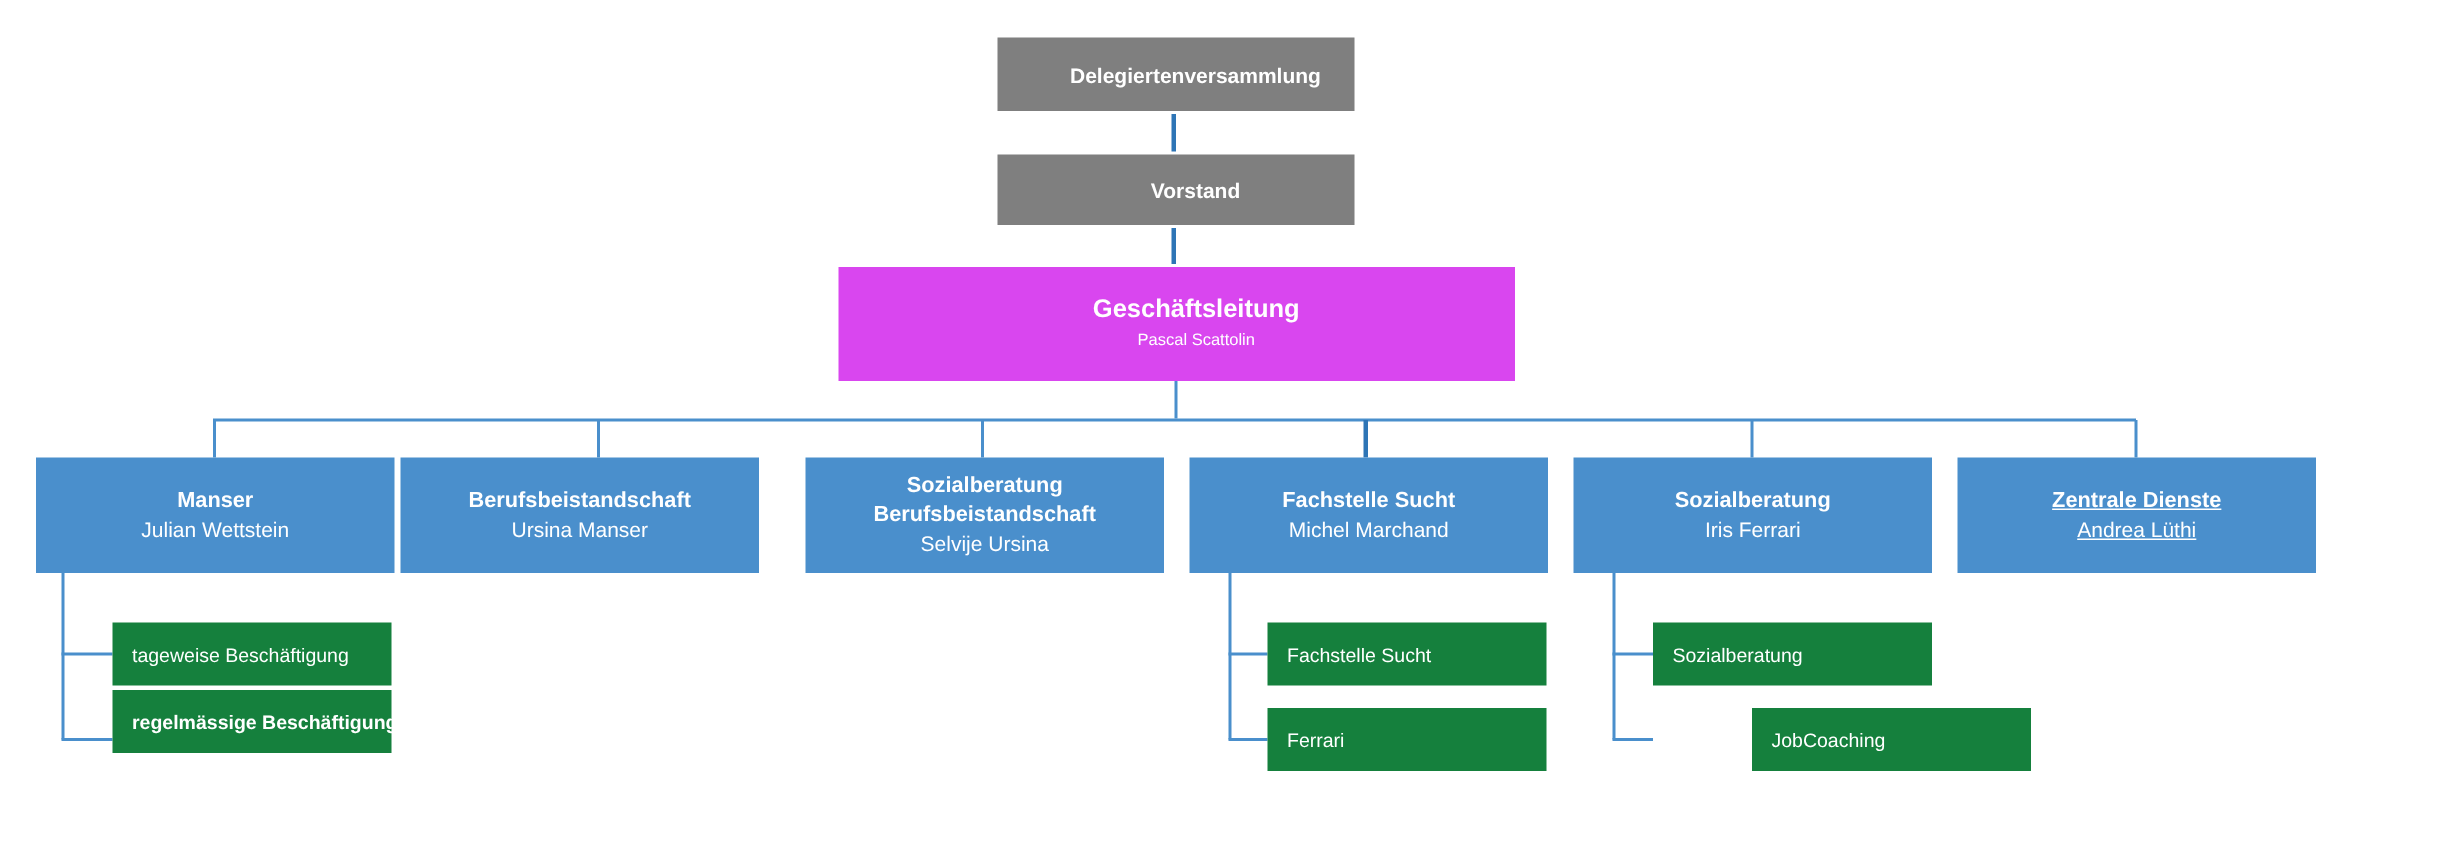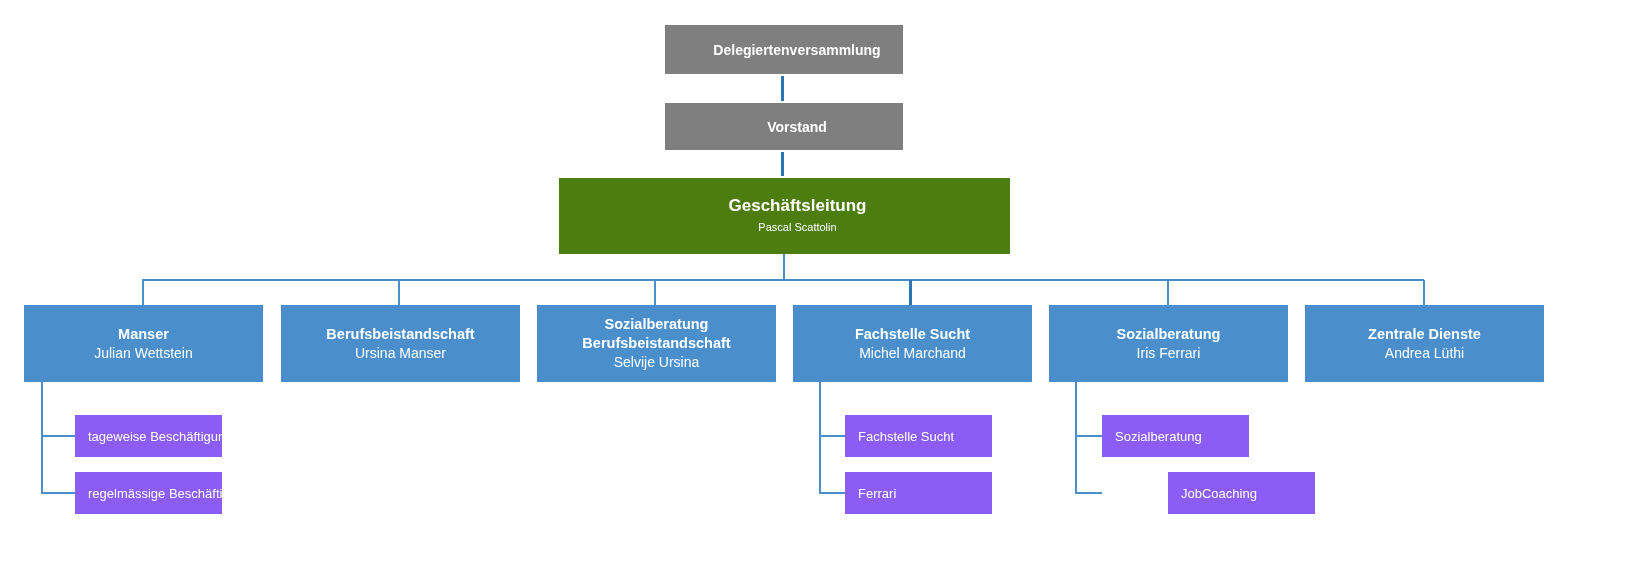--- a/index.html
+++ b/index.html
@@ -27,21 +27,21 @@
     padding-left: 26px;
   }
   .gray-box {
     background: #7f7f7f;
     width: 238px;
     height: 49px;
     font-weight: bold;
     font-size: 14px;
   }
   .mgmt-box {
-    background: #4d7c0f;
+    background: #d946ef;
     left: 559px;
     top: 178px;
     width: 451px;
     height: 76px;
   }
   .mgmt-title {
     font-weight: bold;
     font-size: 17px;
     line-height: 22px;
   }
@@ -61,23 +61,23 @@
     font-size: 14.5px;
     line-height: 19px;
   }
   .dept-person {
     font-size: 14px;
     line-height: 19px;
   }
   .sub-box {
     position: absolute;
     box-sizing: border-box;
-    width: 147px;
+    width: 186px;
     height: 42px;
-    background: #8b5cf6;
+    background: #15803d;
     color: #ffffff;
     font-size: 13px;
     display: flex;
     align-items: center;
     padding-left: 13px;
     white-space: nowrap;
   }
   .vline {
     position: absolute;
     width: 2px;
@@ -122,52 +122,52 @@
   <div class="vline" style="left:654px; top:280px; height:25px;"></div>
   <div class="vline dash" style="left:909px; top:280px; height:25px;"></div>
   <div class="vline" style="left:1167px; top:280px; height:25px;"></div>
   <div class="vline" style="left:1423px; top:280px; height:25px;"></div>
 
   <div class="box dept-box" style="left:24px;">
     <div class="dept-title">Manser</div>
     <div class="dept-person">Julian Wettstein</div>
   </div>
 
-  <div class="box dept-box" style="left:281px;">
+  <div class="box dept-box" style="left:267px;">
     <div class="dept-title">Berufsbeistandschaft</div>
     <div class="dept-person">Ursina Manser</div>
   </div>
 
   <div class="box dept-box" style="left:537px;">
     <div class="dept-title">Sozialberatung Berufsbeistandschaft</div>
     <div class="dept-person">Selvije Ursina</div>
   </div>
 
   <div class="box dept-box" style="left:793px;">
     <div class="dept-title">Fachstelle Sucht</div>
     <div class="dept-person">Michel Marchand</div>
   </div>
 
   <div class="box dept-box" style="left:1049px;">
     <div class="dept-title">Sozialberatung</div>
     <div class="dept-person">Iris Ferrari</div>
   </div>
 
-  <div class="box dept-box" style="left:1305px;">
+  <div class="box dept-box" style="left:1305px;text-decoration:underline;">
     <div class="dept-title">Zentrale Dienste</div>
     <div class="dept-person">Andrea Lüthi</div>
   </div>
 
   <div class="vline" style="left:41px; top:382px; height:111px;"></div>
   <div class="hline" style="left:41px; top:435px; width:34px;"></div>
   <div class="hline" style="left:41px; top:492px; width:34px;"></div>
   <div class="sub-box" style="left:75px; top:415px;">
     <span>tageweise Beschäftigung</span>
   </div>
-  <div class="sub-box" style="left:75px; top:472px;">
+  <div class="sub-box" style="left:75px; top:460px;font-weight:bold;">
     <span>regelmässige Beschäftigung</span>
   </div>
 
   <div class="vline" style="left:819px; top:382px; height:111px;"></div>
   <div class="hline" style="left:819px; top:435px; width:26px;"></div>
   <div class="hline" style="left:819px; top:492px; width:26px;"></div>
   <div class="sub-box" style="left:845px; top:415px;">
     <span>Fachstelle Sucht</span>
   </div>
   <div class="sub-box" style="left:845px; top:472px;">

